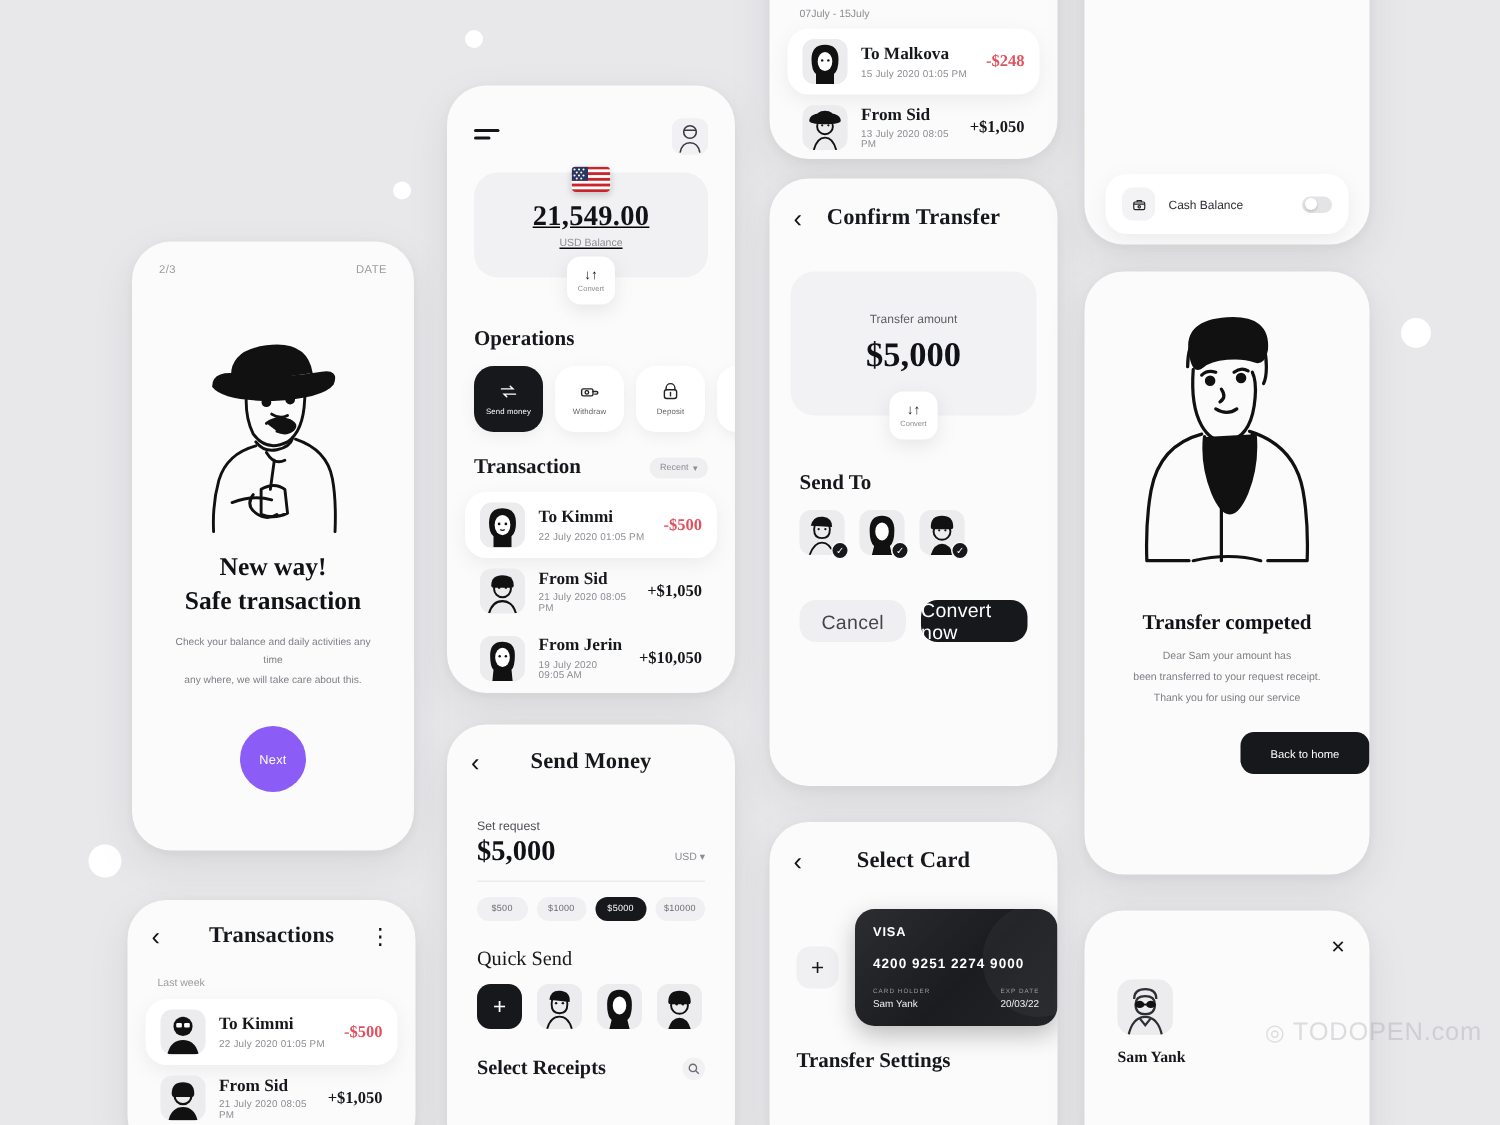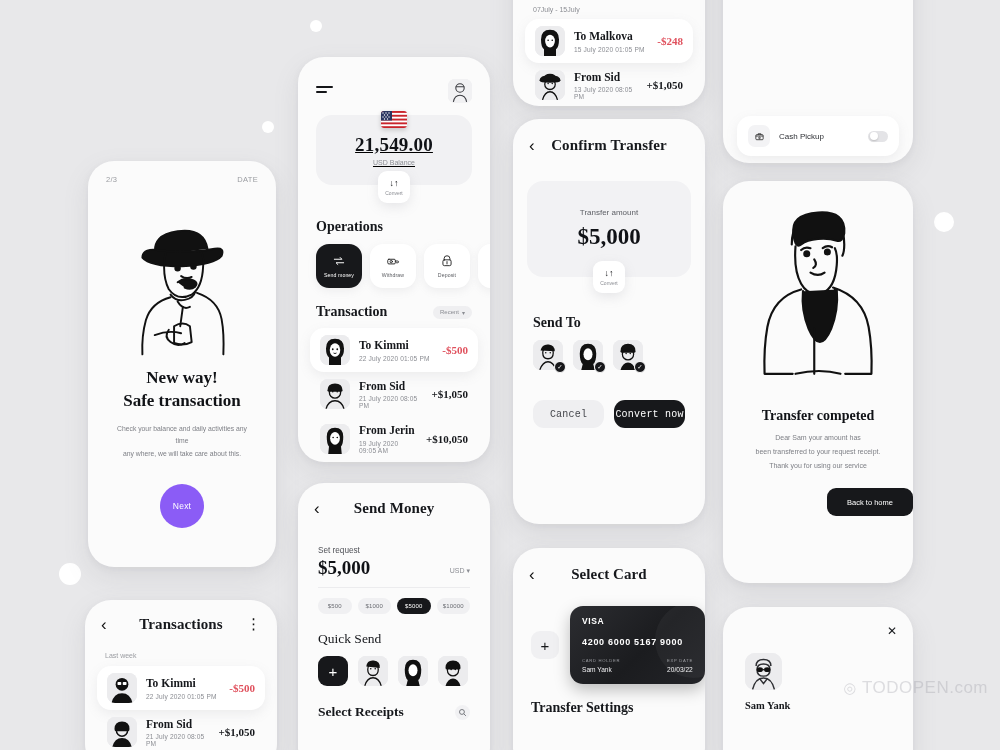--- a/index.html
+++ b/index.html
@@ -132,21 +132,21 @@
   .ta-val { font-family:"Liberation Serif",serif; font-size: 23px; font-weight:700; color:#101216; margin-top: 7px; }
   .sendto { font-family:"Liberation Serif",serif; font-size:14px; font-weight:700; color:#16181c; padding: 22px 20px 0; }
   .people { display:flex; gap:10px; padding: 9px 20px 0; }
   .person { position:relative; }
   .person .tick {
     position:absolute; right:-3px; bottom:-3px; width:12px; height:12px; border-radius:50%;
     background:#17181b; color:#fff; font-size:6.5px; display:flex; align-items:center; justify-content:center;
     border:1.5px solid #fbfbfb;
   }
   .btn-row { display:flex; gap:10px; padding: 30px 20px 0; }
-  .btn { flex:1; border-radius: 11px; height: 28px; display:flex; align-items:center; justify-content:center; font-size:10px; letter-spacing:.2px;font-family:Liberation Mono, monospace;}
+  .btn { flex:1; border-radius: 11px; height: 28px; display:flex; align-items:center; justify-content:center; font-size:13px; letter-spacing:.2px;}
   .btn.ghost { background:#efeff1; color:#44464b; }
   .btn.solid { background:#17181b; color:#fff; }
 
   
   #c-selcard { left: 513px; top: 548px; width: 192px; height: 225px; }
   #c-selcard .hdr { height: 52px; }
   #c-selcard .hdr .title { font-family:"Liberation Serif",serif; font-size:15px; }
   .cardwrap { display:flex; align-items:center; gap: 11px; padding: 6px 0 0 18px; }
   .addcard { width:28px; height:28px; border-radius:9px; background:#f0f0f2; display:flex; align-items:center; justify-content:center; font-size:15px; color:#17181b; flex:0 0 auto;}
   .visa {
@@ -586,21 +586,21 @@
   <div class="card" id="c-selcard">
     <div class="hdr">
       <span class="back">‹</span>
       <span class="title serif">Select Card</span>
       <span class="right"></span>
     </div>
     <div class="cardwrap">
       <div class="addcard">+</div>
       <div class="visa">
         <div class="brand">VISA</div>
-        <div class="num">4200 6000 5167 9000</div>
+        <div class="num">4200 9251 2274 9000</div>
         <div class="meta">
           <div>
             <div class="k">CARD HOLDER</div>
             <div class="v">Sam Yank</div>
           </div>
           <div>
             <div class="k">EXP DATE</div>
             <div class="v">20/03/22</div>
           </div>
         </div>
@@ -613,21 +613,21 @@
     <div style="height:236px;"></div>
     <div class="inner-card">
       <div class="mini-ic">
         <svg viewBox="0 0 24 24" width="11" height="11" fill="none" stroke="#222" stroke-width="1.7">
             <rect x="4" y="8" width="16" height="11" rx="2"></rect>
             <path d="M4 11h16"></path>
             <circle cx="12" cy="15" r="1.8"></circle>
             <path d="M9 8V6h6v2"></path>
           </svg>
       </div>
-      <div class="lbl">Cash Pickup</div>
+      <div class="lbl">Cash Balance</div>
       <div class="toggle">
           <i></i>
         </div>
     </div>
 
   </div>
 
   <div class="card" id="c-done">
     <div class="art">
       <svg viewBox="0 0 160 210" width="150" height="200" aria-hidden="true">

